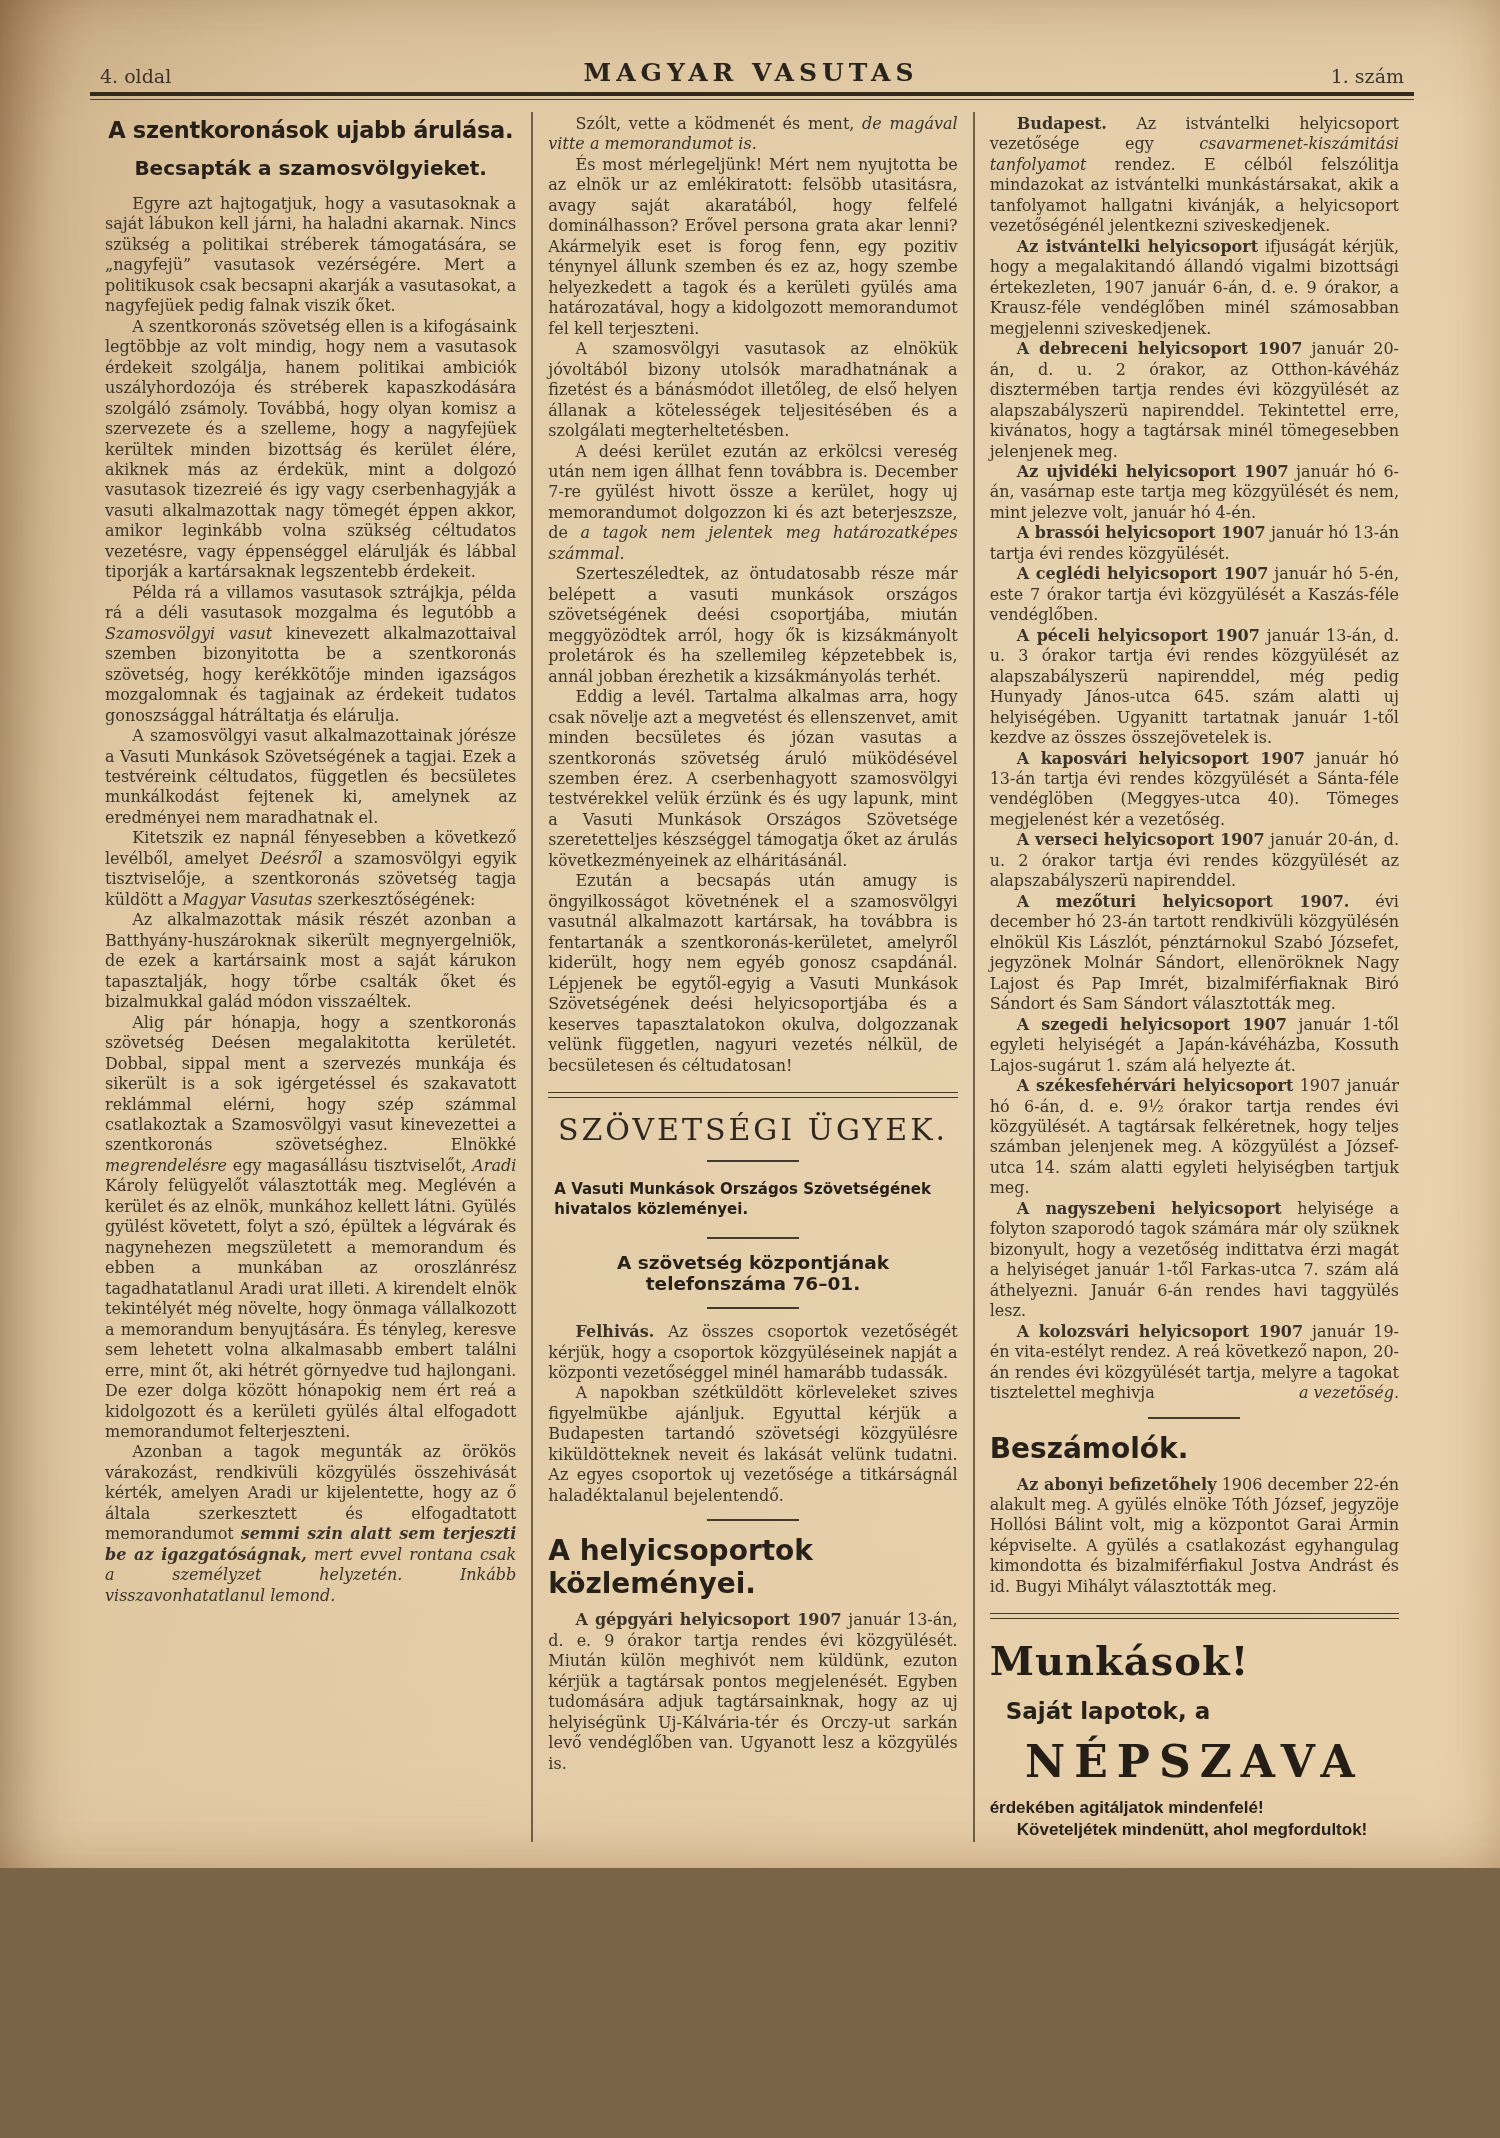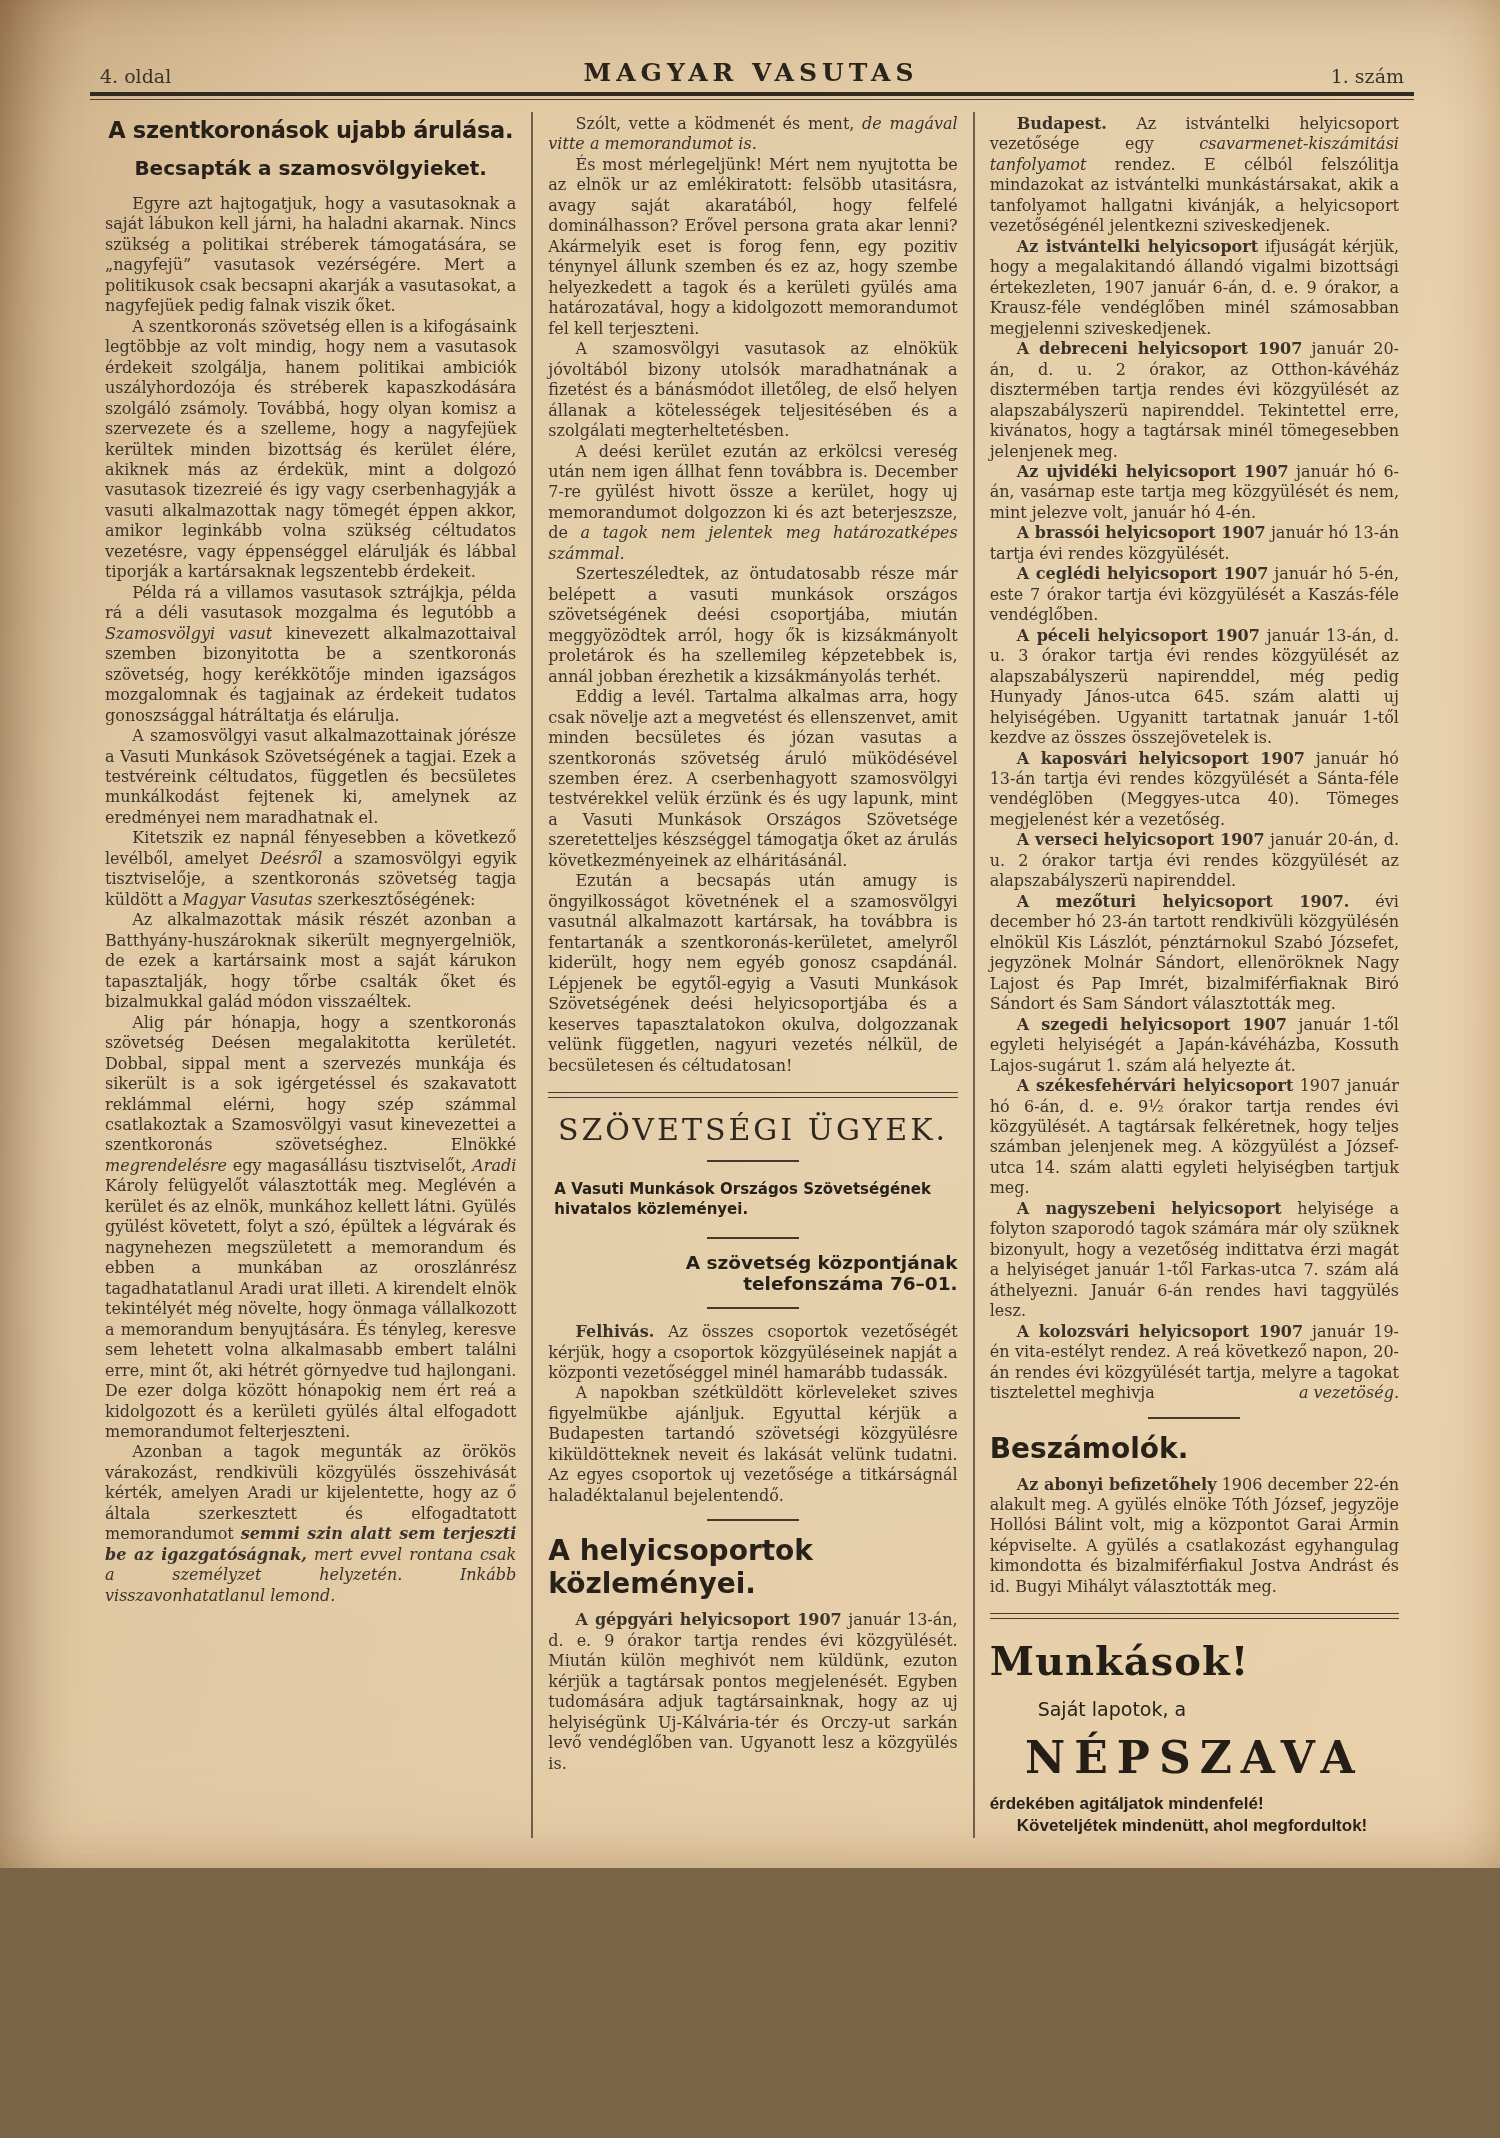--- a/index.html
+++ b/index.html
@@ -30,26 +30,26 @@
   .cols{display:flex;margin-top:12px;align-items:stretch;}
   .col{width:33.333%;padding:2px 15px 0 15px;box-sizing:border-box;}
   .col + .col{border-left:2px solid rgba(62,50,36,0.70);}
 
   
   .blk-p{margin:0;text-indent:1.7em;text-align:justify;font-size:16px;line-height:1.28;}
   .blk-h1{font-family:"DejaVu Sans",sans-serif;font-weight:700;font-size:22.5px;line-height:1.15;text-align:center;margin:4px 0 12px;color:#27211a;letter-spacing:-0.3px;}
   .blk-h2{font-family:"DejaVu Sans",sans-serif;font-weight:700;font-size:20px;text-align:center;margin:0 0 14px;color:#27211a;}
   .blk-sect{font-family:"DejaVu Serif",serif;font-size:30px;letter-spacing:3px;text-align:center;margin:12px 0 4px;color:#2e2820;}
   .blk-subhead{font-family:"DejaVu Sans",sans-serif;font-weight:700;font-size:15px;line-height:1.3;text-align:left;margin:18px 6px;color:#27211a;}
-  .blk-tel{font-family:"DejaVu Sans",sans-serif;font-weight:700;font-size:18.5px;text-align:right;margin:4px 0;color:#27211a;}
+  .blk-tel{font-family:"DejaVu Sans",sans-serif;font-weight:700;font-size:18.5px;text-align:center;margin:4px 0;color:#27211a;}
   .blk-h3{font-family:"DejaVu Sans",sans-serif;font-weight:700;font-size:28px;margin:8px 0 10px;color:#27211a;}
   .blk-rule-double{height:4px;border-top:1.5px solid #443a2c;border-bottom:1px solid #443a2c;margin:16px 0 14px;}
   .blk-rule-short{width:92px;border-top:2.5px solid #443a2c;margin:13px auto;}
   .blk-big{font-family:"DejaVu Serif",serif;font-weight:700;font-size:40px;letter-spacing:1px;margin:18px 0 14px;color:#241e16;}
-  .blk-promo{font-family:"DejaVu Sans",sans-serif;font-weight:400;font-size:19px;margin:6px 0 6px 48px;color:#27211a;}
+  .blk-promo{font-family:"DejaVu Sans",sans-serif;font-weight:700;font-size:23px;margin:6px 0 6px 16px;color:#27211a;}
   .blk-npszava{font-family:"DejaVu Serif",serif;font-weight:700;font-size:44px;letter-spacing:9px;text-align:center;margin:12px 0 10px;color:#241e16;}
   .blk-promo2{font-family:Liberation Sans, sans-serif;font-weight:700;font-size:17px;line-height:1.3;margin:0 0;color:#27211a;}
   .blk-promo2.indent{text-indent:1.6em;}
 
   .f-b{font-weight:700;}
   .f-i{font-style:italic;}
   .f-bi{font-weight:700;font-style:italic;}
   .f-sig{float:right;font-style:italic;}
 </style>
 </head>

